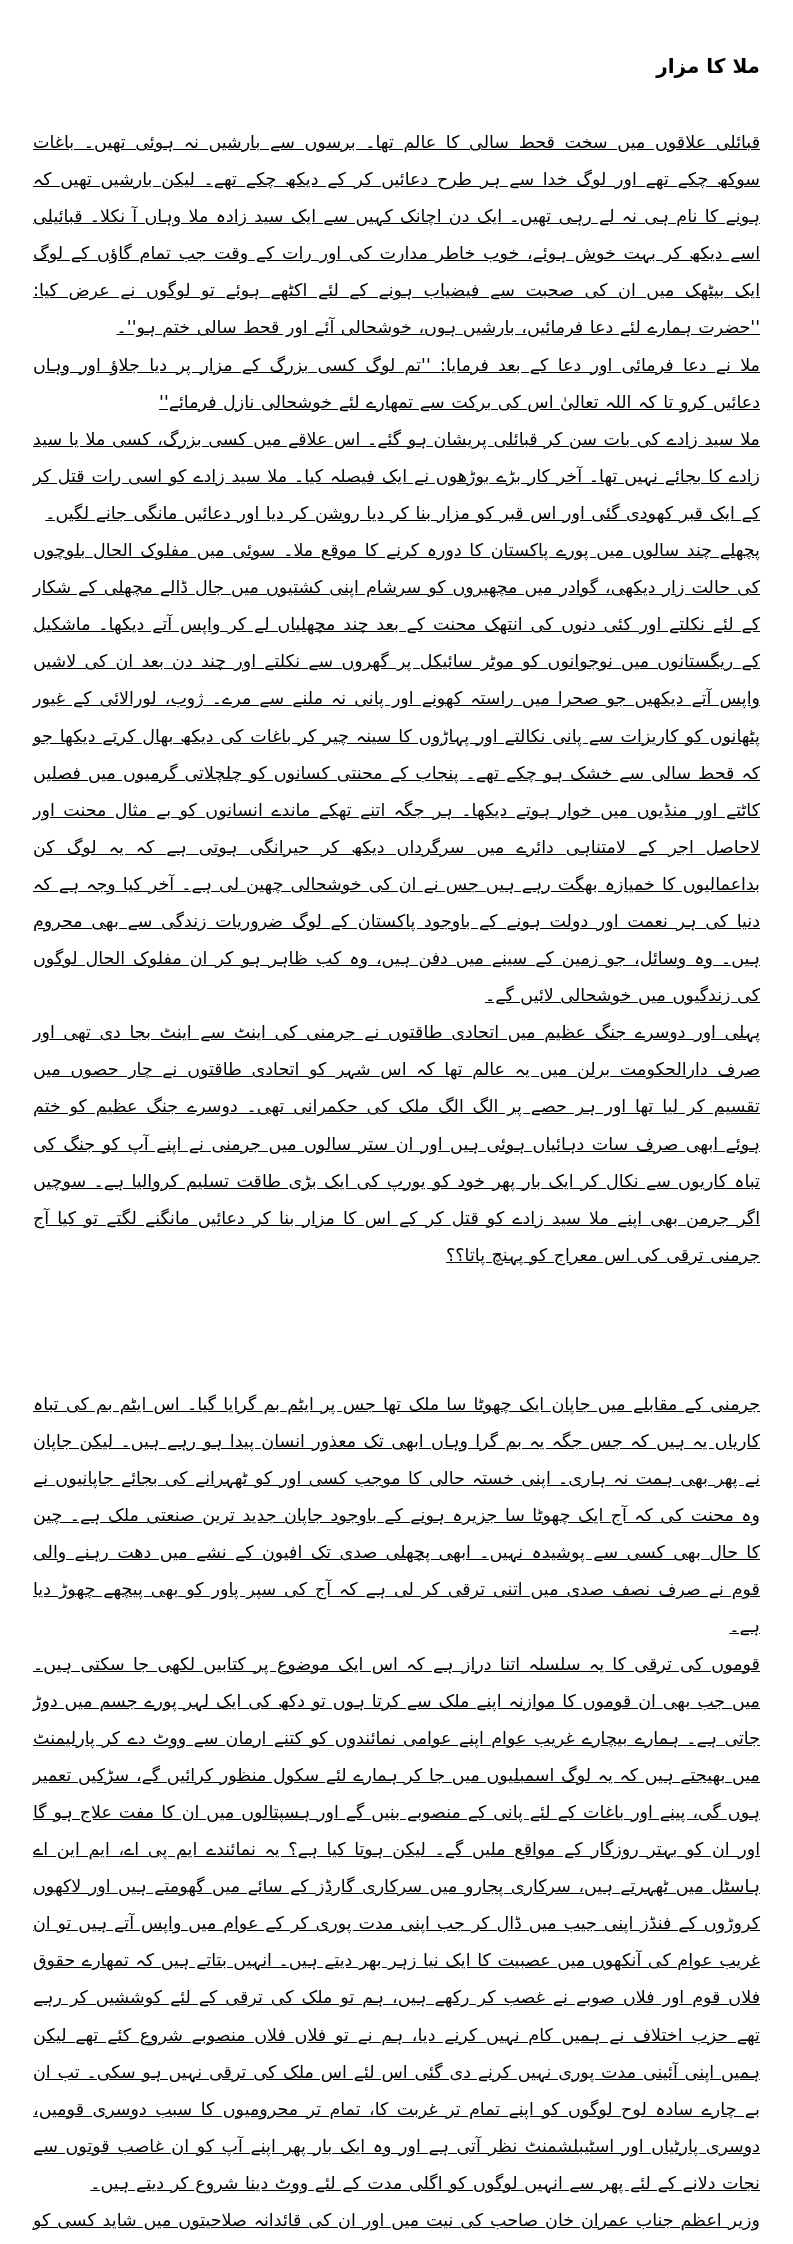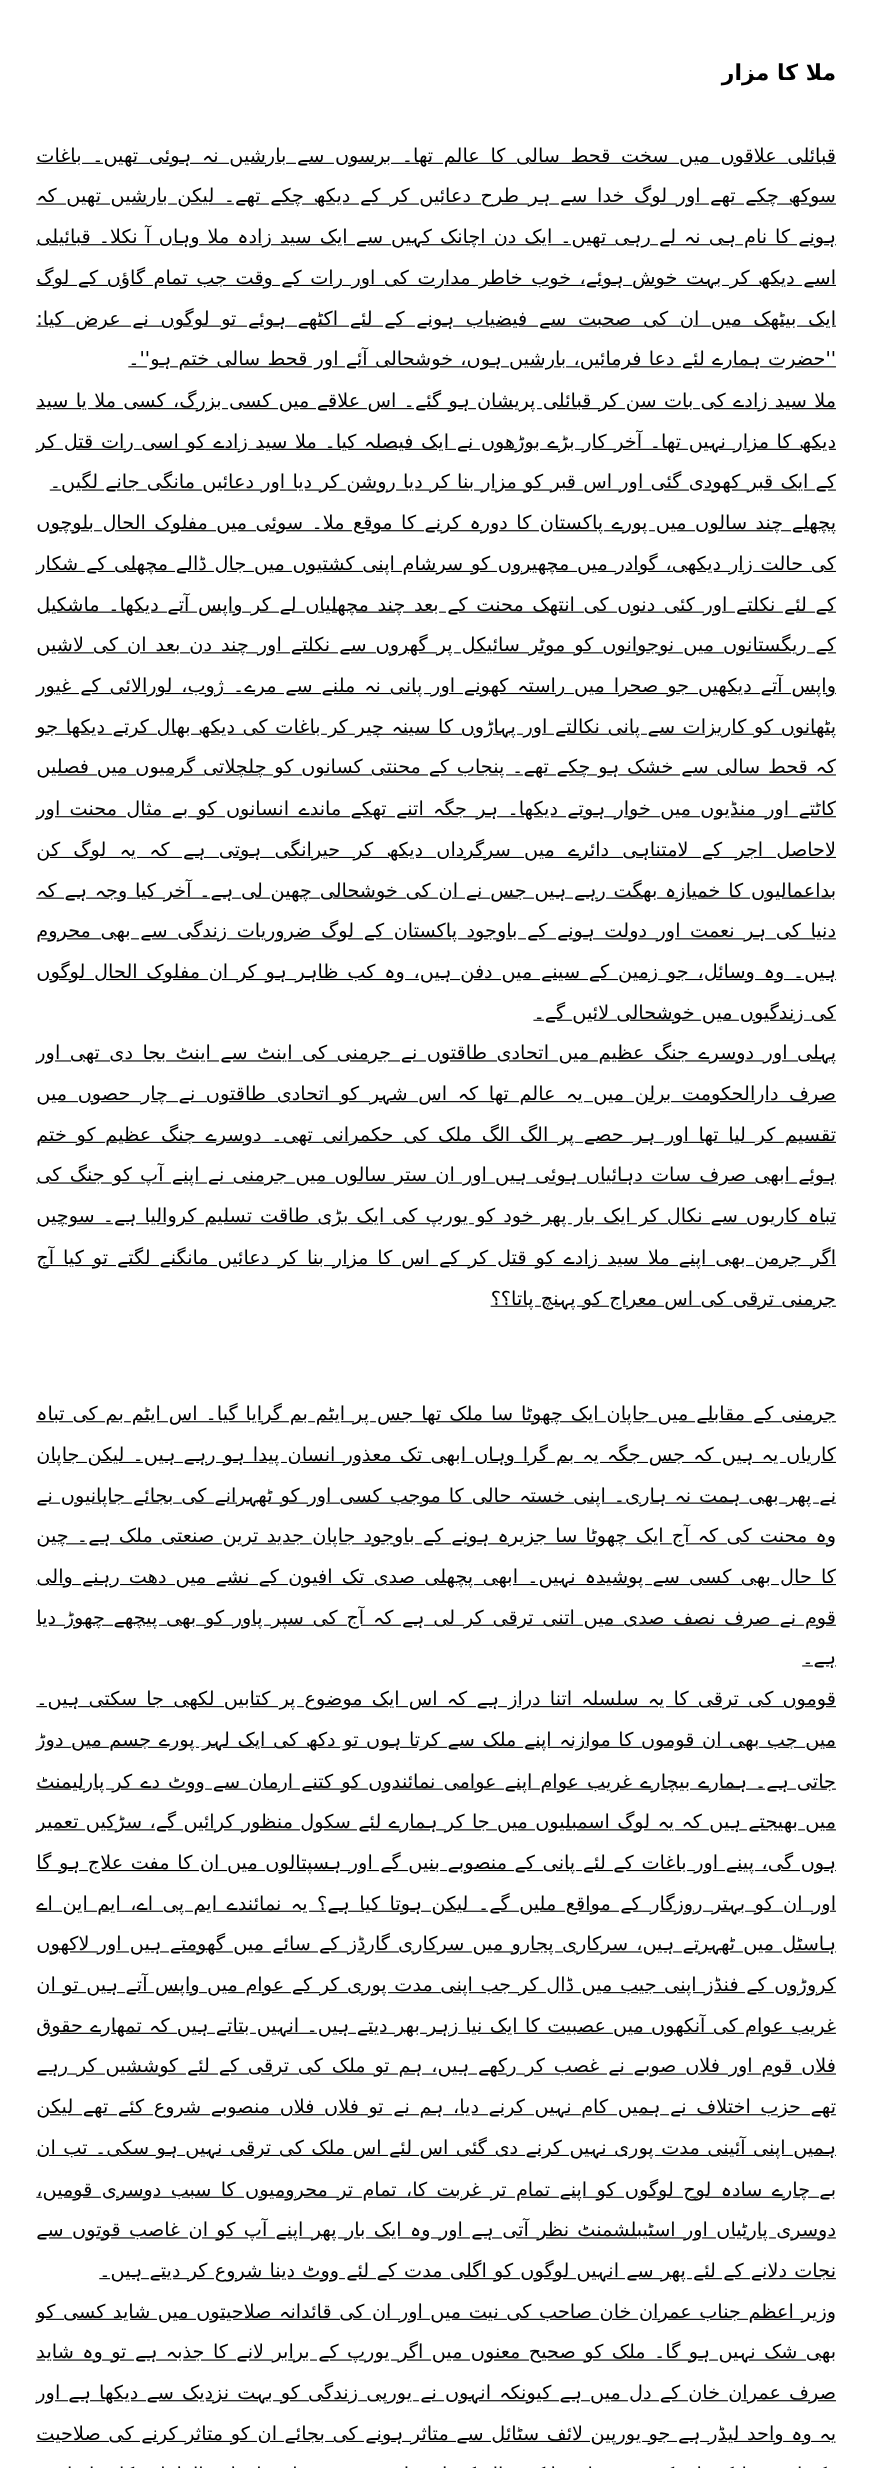--- a/index.html
+++ b/index.html
@@ -29,33 +29,34 @@
   .para {
     font-size: 17.5px;
     line-height: 2.12;
     text-align: justify;
     text-justify: inter-word;
     margin: 0;
     word-spacing: 1px;
     text-decoration: underline;
   }
   .gap-before {
-    margin-top: 68px;
+    margin-top: 112px;
   }
 </style>
 </head>
 <body>
 
 <div class="page">
   <h1 class="article-title">ملا کا مزار</h1>
 
   <p class="para">قبائلی علاقوں میں سخت قحط سالی کا عالم تھا۔ برسوں سے بارشیں نہ ہوئی تھیں۔ باغات سوکھ چکے تھے اور لوگ خدا سے ہر طرح دعائیں کر کے دیکھ چکے تھے۔ لیکن بارشیں تھیں کہ ہونے کا نام ہی نہ لے رہی تھیں۔ ایک دن اچانک کہیں سے ایک سید زادہ ملا وہاں آ نکلا۔ قبائیلی اسے دیکھ کر بہت خوش ہوئے، خوب خاطر مدارت کی اور رات کے وقت جب تمام گاؤں کے لوگ ایک بیٹھک میں ان کی صحبت سے فیضیاب ہونے کے لئے اکٹھے ہوئے تو لوگوں نے عرض کیا: ''حضرت ہمارے لئے دعا فرمائیں، بارشیں ہوں، خوشحالی آئے اور قحط سالی ختم ہو''۔</p>
 
+  <p class="para">ملا نے دعا فرمائی اور دعا کے بعد فرمایا: ''تم لوگ کسی بزرگ کے مزار پر دیا جلاؤ اور وہاں دعائیں کرو تا کہ اللہ تعالیٰ اس کی برکت سے تمھارے لئے خوشحالی نازل فرمائے''</p>
 
-  <p class="para">ملا سید زادے کی بات سن کر قبائلی پریشان ہو گئے۔ اس علاقے میں کسی بزرگ، کسی ملا یا سید دیکھ کا مزار نہیں تھا۔ آخر کار بڑے بوڑھوں نے ایک فیصلہ کیا۔ ملا سید زادے کو اسی رات قتل کر کے ایک قبر کھودی گئی اور اس قبر کو مزار بنا کر دیا روشن کر دیا اور دعائیں مانگی جانے لگیں۔</p>
+  <p class="para">ملا سید زادے کی بات سن کر قبائلی پریشان ہو گئے۔ اس علاقے میں کسی بزرگ، کسی ملا یا سید زادے کا بجائے نہیں تھا۔ آخر کار بڑے بوڑھوں نے ایک فیصلہ کیا۔ ملا سید زادے کو اسی رات قتل کر کے ایک قبر کھودی گئی اور اس قبر کو مزار بنا کر دیا روشن کر دیا اور دعائیں مانگی جانے لگیں۔</p>
 
   <p class="para">پچھلے چند سالوں میں پورے پاکستان کا دورہ کرنے کا موقع ملا۔ سوئی میں مفلوک الحال بلوچوں کی حالت زار دیکھی، گوادر میں مچھیروں کو سرشام اپنی کشتیوں میں جال ڈالے مچھلی کے شکار کے لئے نکلتے اور کئی دنوں کی انتھک محنت کے بعد چند مچھلیاں لے کر واپس آتے دیکھا۔ ماشکیل کے ریگستانوں میں نوجوانوں کو موٹر سائیکل پر گھروں سے نکلتے اور چند دن بعد ان کی لاشیں واپس آتے دیکھیں جو صحرا میں راستہ کھونے اور پانی نہ ملنے سے مرے۔ ژوب، لورالائی کے غیور پٹھانوں کو کاریزات سے پانی نکالتے اور پہاڑوں کا سینہ چیر کر باغات کی دیکھ بھال کرتے دیکھا جو کہ قحط سالی سے خشک ہو چکے تھے۔ پنجاب کے محنتی کسانوں کو چلچلاتی گرمیوں میں فصلیں کاٹتے اور منڈیوں میں خوار ہوتے دیکھا۔ ہر جگہ اتنے تھکے ماندے انسانوں کو بے مثال محنت اور لاحاصل اجر کے لامتناہی دائرے میں سرگرداں دیکھ کر حیرانگی ہوتی ہے کہ یہ لوگ کن بداعمالیوں کا خمیازہ بھگت رہے ہیں جس نے ان کی خوشحالی چھین لی ہے۔ آخر کیا وجہ ہے کہ دنیا کی ہر نعمت اور دولت ہونے کے باوجود پاکستان کے لوگ ضروریات زندگی سے بھی محروم ہیں۔ وہ وسائل، جو زمین کے سینے میں دفن ہیں، وہ کب ظاہر ہو کر ان مفلوک الحال لوگوں کی زندگیوں میں خوشحالی لائیں گے۔</p>
 
   <p class="para">پہلی اور دوسرے جنگ عظیم میں اتحادی طاقتوں نے جرمنی کی اینٹ سے اینٹ بجا دی تھی اور صرف دارالحکومت برلن میں یہ عالم تھا کہ اس شہر کو اتحادی طاقتوں نے چار حصوں میں تقسیم کر لیا تھا اور ہر حصے پر الگ الگ ملک کی حکمرانی تھی۔ دوسرے جنگ عظیم کو ختم ہوئے ابھی صرف سات دہائیاں ہوئی ہیں اور ان ستر سالوں میں جرمنی نے اپنے آپ کو جنگ کی تباہ کاریوں سے نکال کر ایک بار پھر خود کو یورپ کی ایک بڑی طاقت تسلیم کروالیا ہے۔ سوچیں اگر جرمن بھی اپنے ملا سید زادے کو قتل کر کے اس کا مزار بنا کر دعائیں مانگنے لگتے تو کیا آج جرمنی ترقی کی اس معراج کو پہنچ پاتا؟؟</p>
 
   <p class="para gap-before">جرمنی کے مقابلے میں جاپان ایک چھوٹا سا ملک تھا جس پر ایٹم بم گرایا گیا۔ اس ایٹم بم کی تباہ کاریاں یہ ہیں کہ جس جگہ یہ بم گرا وہاں ابھی تک معذور انسان پیدا ہو رہے ہیں۔ لیکن جاپان نے پھر بھی ہمت نہ ہاری۔ اپنی خستہ حالی کا موجب کسی اور کو ٹھہرانے کی بجائے جاپانیوں نے وہ محنت کی کہ آج ایک چھوٹا سا جزیرہ ہونے کے باوجود جاپان جدید ترین صنعتی ملک ہے۔ چین کا حال بھی کسی سے پوشیدہ نہیں۔ ابھی پچھلی صدی تک افیون کے نشے میں دھت رہنے والی قوم نے صرف نصف صدی میں اتنی ترقی کر لی ہے کہ آج کی سپر پاور کو بھی پیچھے چھوڑ دیا ہے۔</p>
 
   <p class="para">قوموں کی ترقی کا یہ سلسلہ اتنا دراز ہے کہ اس ایک موضوع پر کتابیں لکھی جا سکتی ہیں۔ میں جب بھی ان قوموں کا موازنہ اپنے ملک سے کرتا ہوں تو دکھ کی ایک لہر پورے جسم میں دوڑ جاتی ہے۔ ہمارے بیچارے غریب عوام اپنے عوامی نمائندوں کو کتنے ارمان سے ووٹ دے کر پارلیمنٹ میں بھیجتے ہیں کہ یہ لوگ اسمبلیوں میں جا کر ہمارے لئے سکول منظور کرائیں گے، سڑکیں تعمیر ہوں گی، پینے اور باغات کے لئے پانی کے منصوبے بنیں گے اور ہسپتالوں میں ان کا مفت علاج ہو گا اور ان کو بہتر روزگار کے مواقع ملیں گے۔ لیکن ہوتا کیا ہے؟ یہ نمائندے ایم پی اے، ایم این اے ہاسٹل میں ٹھہرتے ہیں، سرکاری پجارو میں سرکاری گارڈز کے سائے میں گھومتے ہیں اور لاکھوں کروڑوں کے فنڈز اپنی جیب میں ڈال کر جب اپنی مدت پوری کر کے عوام میں واپس آتے ہیں تو ان غریب عوام کی آنکھوں میں عصبیت کا ایک نیا زہر بھر دیتے ہیں۔ انہیں بتاتے ہیں کہ تمھارے حقوق فلاں قوم اور فلاں صوبے نے غصب کر رکھے ہیں، ہم تو ملک کی ترقی کے لئے کوششیں کر رہے تھے حزب اختلاف نے ہمیں کام نہیں کرنے دیا، ہم نے تو فلاں فلاں منصوبے شروع کئے تھے لیکن ہمیں اپنی آئینی مدت پوری نہیں کرنے دی گئی اس لئے اس ملک کی ترقی نہیں ہو سکی۔ تب ان بے چارے سادہ لوح لوگوں کو اپنے تمام تر غربت کا، تمام تر محرومیوں کا سبب دوسری قومیں، دوسری پارٹیاں اور اسٹیبلشمنٹ نظر آتی ہے اور وہ ایک بار پھر اپنے آپ کو ان غاصب قوتوں سے نجات دلانے کے لئے پھر سے انہیں لوگوں کو اگلی مدت کے لئے ووٹ دینا شروع کر دیتے ہیں۔</p>
 
   <p class="para">وزیر اعظم جناب عمران خان صاحب کی نیت میں اور ان کی قائدانہ صلاحیتوں میں شاید کسی کو بھی شک نہیں ہو گا۔ ملک کو صحیح معنوں میں اگر یورپ کے برابر لانے کا جذبہ ہے تو وہ شاید صرف عمران خان کے دل میں ہے کیونکہ انہوں نے یورپی زندگی کو بہت نزدیک سے دیکھا ہے اور یہ وہ واحد لیڈر ہے جو یورپین لائف سٹائل سے متاثر ہونے کی بجائے ان کو متاثر کرنے کی صلاحیت رکھتا ہے۔ لیکن ان کو جس طرح ایک سال کے اندر اندر دھرنوں، احتجاج اور الزامات کا سامنا ہے وہ بہت پریشان کن ہے۔ جن مذہبی جماعتوں نے گزشتہ تین دہائیوں سے قوم کو دعاؤں کا اسیر بنا کر رکھا تھا اب وہ نہ تو عمران خان کو کام کرنے کا موقع دے رہے ہیں نہ قوم کو اس مغالطے سے نکلنے دے رہے ہیں کہ آخر پچھلے تیس سال سے جو وہ برسر اقتدار رہے تو خود انہوں نے اس ملک کے لئے کیا کیا۔</p>

